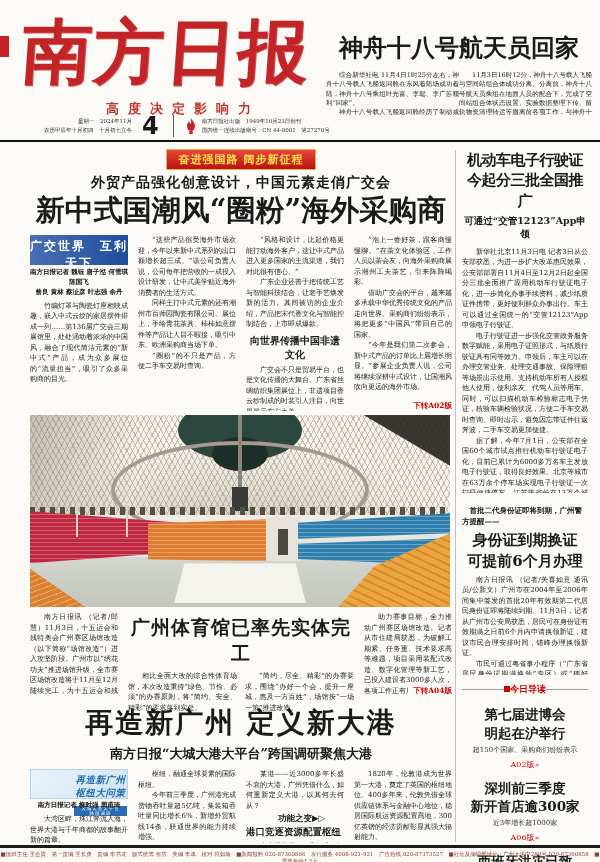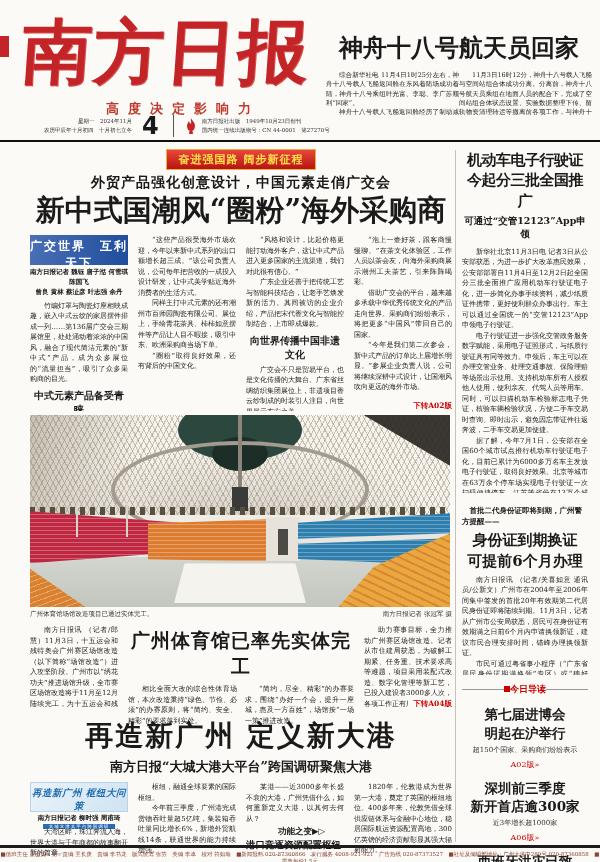--- a/index.html
+++ b/index.html
@@ -97,21 +97,21 @@
   .st-headline{margin:3px 0 4px;font-size:19px;font-weight:bold;text-align:center;letter-spacing:1px;}
   .st-cols{display:flex;gap:8px;height:40px;overflow:hidden;}
   .st-cols>div{flex:1;}
   .st-right{width:88px;overflow:hidden;position:relative;}
 
   
   .port-headline{margin:8px 0 0;text-align:center;font-size:28px;font-weight:bold;letter-spacing:2px;}
   .port-sub{text-align:center;font-size:13px;font-weight:bold;margin-top:3px;}
   .port-cols{display:flex;gap:10px;margin-top:6px;height:74px;overflow:hidden;}
   .port-logo{height:30px;background:linear-gradient(135deg,#eaf3fa,#cfe3f2);border:1px solid #b8d4e8;
-      box-sizing:border-box;text-align:center;padding-top:4px;}
+      box-sizing:border-box;text-align:center;padding-top:4px;padding-left:43px;}
   .pl-text{font-size:9.5px;font-weight:bold;font-style:italic;color:#1d6cb0;letter-spacing:0.5px;}
   .pl-ribbon{display:inline-block;margin-top:1px;background:#2a6cb0;color:#fff;font-size:4.5px;padding:0 6px;letter-spacing:1px;}
   .port-label{font-size:8.5px;font-weight:bold;margin-top:2px;margin-left:32px;}
   .subhead2{margin:1px 0 2px;font-size:9.5px;font-weight:bold;}
 
   
   .right-col{position:absolute;left:462px;top:148px;width:126px;}
   .tr-headline{margin:2px 0 0;font-size:15px;font-weight:bold;text-align:center;line-height:1.35;letter-spacing:-0.5px;}
   .tr-sub{text-align:center;font-size:9.5px;font-weight:bold;margin:4px 0 6px;}
   .tr-body{height:246px;overflow:hidden;}
@@ -190,27 +190,26 @@
           <div class="sb1" data-bind="canton.series_line1">广交世界　互利天下</div>
           <div class="sb2" data-bind="canton.series_line2">——聚焦第136届广交会</div>
         </div>
         <div class="byline">
           <div data-bind="canton.byline1">南方日报记者 魏钰 唐子湉 何雪琪 陈国飞</div>
           <div data-bind="canton.byline2">曾良 黄林 蔡沚彦 叶志强 余丹</div>
         </div>
         <div class="body" data-bind-list="canton.col1a">
             <p>竹编灯罩与陶瓷灯座相映成趣，嵌入中式云纹的家居摆件排成一列……第136届广交会三期展馆里，处处涌动着浓浓的中国风，融合了现代简洁元素的“新中式”产品，成为众多展位的“流量担当”，吸引了众多采购商的目光。</p>
           </div>
-        <h4 class="subhead" data-bind="canton.subhead1">中式元素产品备受青睐</h4>
 
       </div>
       <div class="col body" data-bind-list="canton.col2">
           <p>“这些产品很受海外市场欢迎，今年以来新中式系列的出口额增长超三成。”该公司负责人说，公司每年把营收的一成投入设计研发，让中式美学贴近海外消费者的生活方式。</p>
           <p>同样主打中式元素的还有潮州市百师园陶瓷有限公司。展位上，手绘青花茶具、柿柿如意摆件等产品让人目不暇接，吸引中东、欧洲采购商当场下单。</p>
-          <p>“圈粉”取得良好效果，还有背后的中国文化。</p>
+          <p>“圈粉”的不只是产品，方便二手车交易时查询。</p>
         </div>
       <div class="col">
         <div class="body" data-bind-list="canton.col3a">
             <p>“风格和设计，比起价格更能打动海外客户，这让中式产品进入更多国家的主流渠道，我们对此很有信心。”</p>
             <p>广东企业还善于把传统工艺与智能科技结合，让老手艺焕发新的活力。其间被访的企业介绍，产品把宋代香文化与智能控制结合，上市即成爆款。</p>
           </div>
         <h4 class="subhead" data-bind="canton.subhead2">向世界传播中国非遗文化</h4>
         <div class="body" data-bind-list="canton.col3b">
             <p>广交会不只是贸易平台，也是文化传播的大舞台。广东省丝绸纺织集团展位上，非遗项目香云纱制成的时装引人注目，向世界展示东方之美。</p>
           </div>
@@ -242,24 +241,20 @@
         <div class="door"></div>
       </div>
       <div class="seat seat-blue"></div>
       <div class="tier-band"></div>
       <div class="wedge-br"></div>
       <div class="wedge-bl"></div>
       <div class="court"></div>
       <div class="post" style="left:46px"></div>
       <div class="post" style="left:96px"></div>
     </div>
-    <div class="caption">
-      <span data-bind="photo.caption">广州体育馆场馆改造项目已通过实体完工。</span>
-      <span data-bind="photo.credit">南方日报记者 张冠军 摄</span>
-    </div>
 
     <section class="stadium">
       <div class="st-left body" data-bind-list="stadium.left_col">
           <p>南方日报讯 （记者/郎慧）11月3日，十五运会和残特奥会广州赛区场馆改造（以下简称“场馆改造”）进入攻坚阶段。广州市以“绣花功夫”推进场馆升级，全市赛区场馆改造将于11月至12月陆续完工，为十五运会和残特奥会筹办打下坚实基础。</p>
         </div>
       <div class="st-center">
         <h3 class="st-headline" data-bind="stadium.headline">广州体育馆已率先实体完工</h3>
         <div class="st-cols">
           <div class="body" data-bind-list="stadium.mid_col1">
               <p>相比全面大改的综合性体育场馆，本次改造秉持“绿色、节俭、必须”的办赛原则，将“简约、安全、精彩”的要求落到实处。</p>

